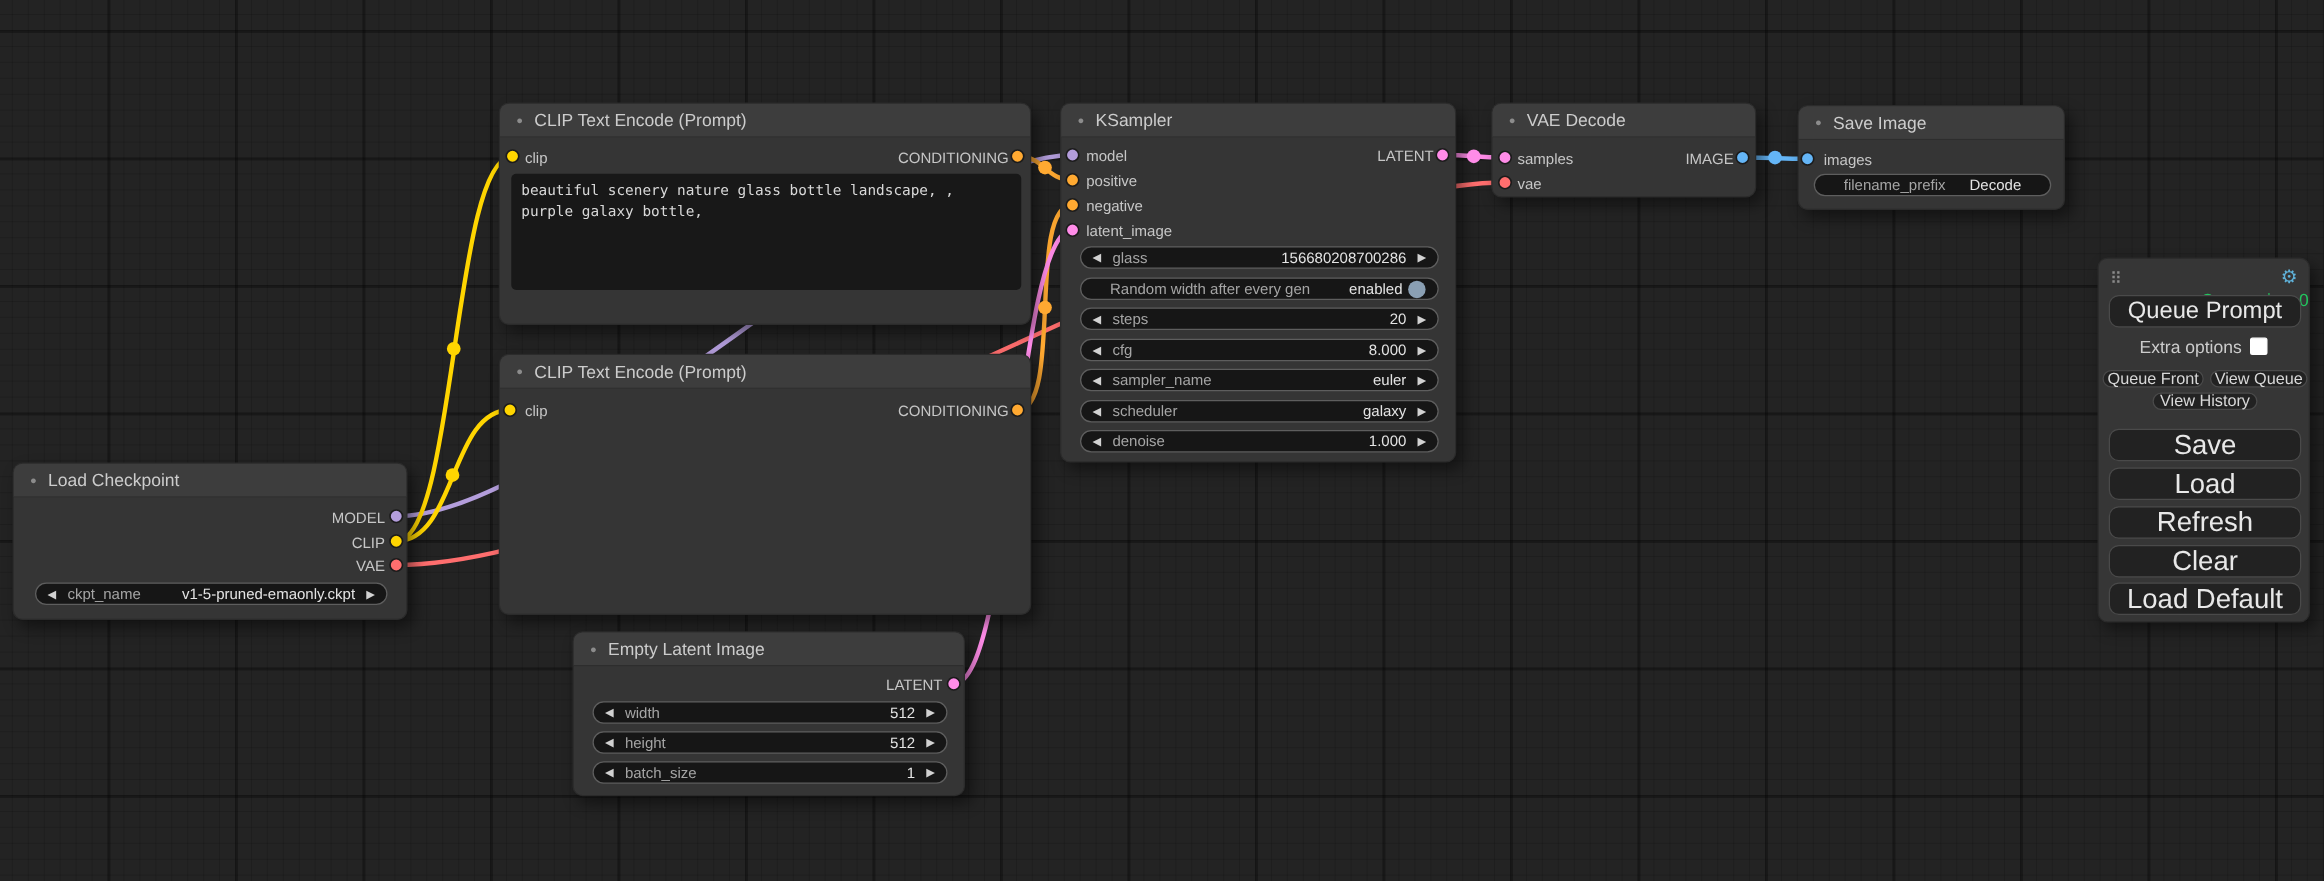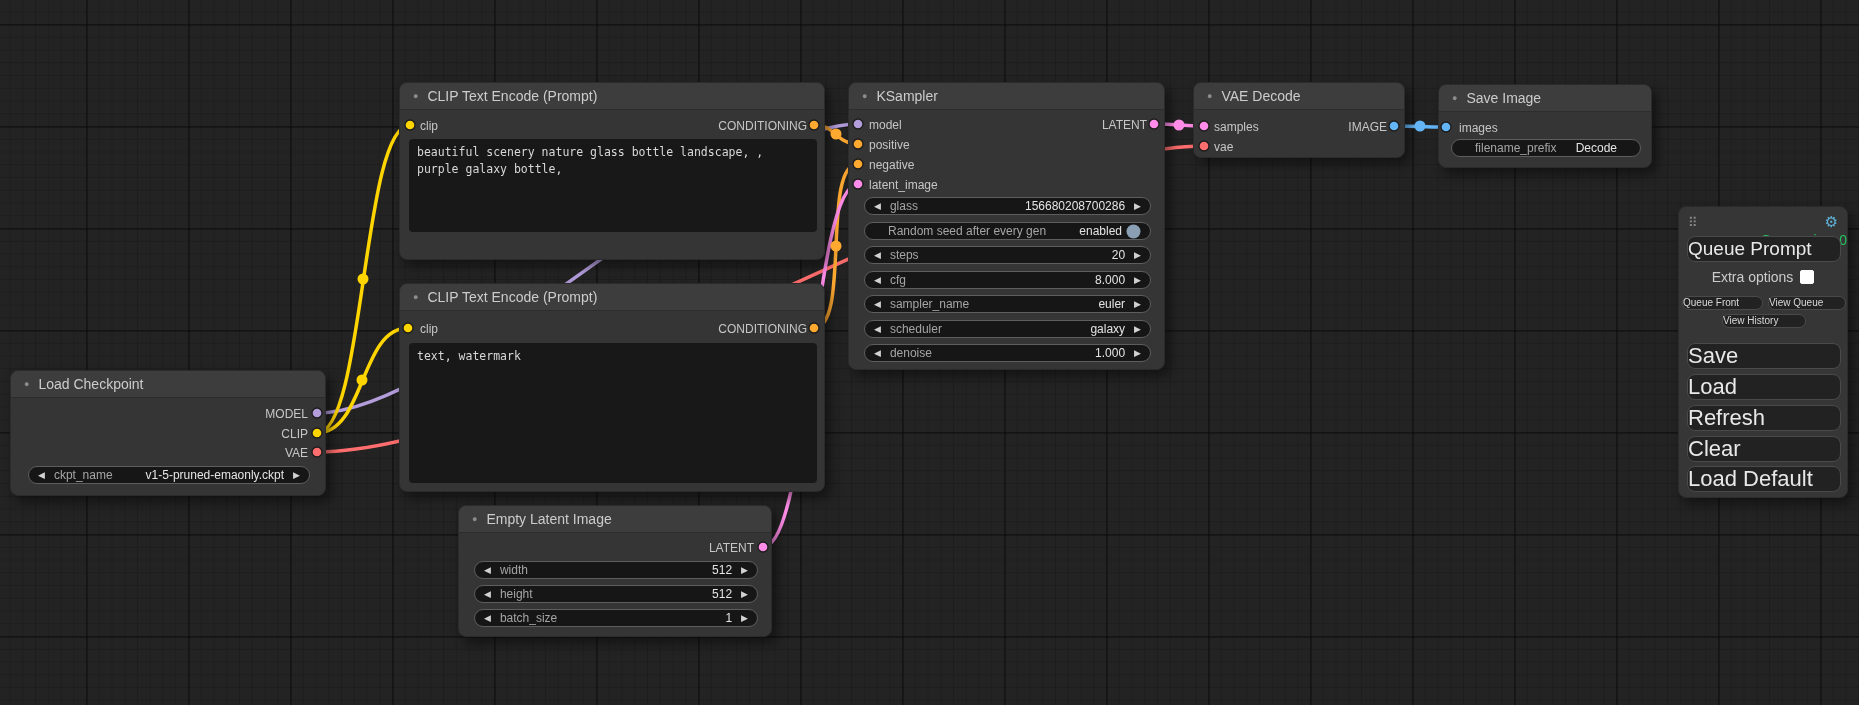--- a/index.html
+++ b/index.html
@@ -50,24 +50,24 @@
     position:absolute;left:1678px;top:206px;width:170px;height:292px;z-index:4;
     background:#363636;border:1px solid #2b2b2b;border-radius:8px;
     box-shadow:5px 6px 12px rgba(0,0,0,.45);box-sizing:border-box;
   }
   .qhead{position:absolute;left:0;top:24px;width:100%;height:18px;text-align:right;
     font-size:14px;color:#22c55e;line-height:18px}
   .qdrag{position:absolute;left:9px;top:7px;color:#8a8a8a;font-size:13px;line-height:18px}
   .qgear{position:absolute;right:9px;top:6px;font-size:15px;line-height:18px}
   .qbtn{
     position:absolute;background:#222222;border:1px solid #4a4a4a;border-radius:8px;
-    color:#e8e8e8;box-sizing:border-box;cursor:pointer;
+    color:#e8e8e8;text-align:center;box-sizing:border-box;cursor:pointer;
   }
   .qbtn.big{left:8px;width:154px;height:26px;font-size:22px;line-height:23px}
-  .qbtn.small{height:14px;font-size:10px;line-height:11px;border-radius:8px;color:#d8d8d8}
+  .qbtn.small{height:14px;font-size:13px;line-height:11px;border-radius:8px;color:#d8d8d8}
   .extra{position:absolute;left:0;top:62px;width:100%;text-align:center;font-size:14px;color:#cccccc}
   .chk{display:inline-block;width:12px;height:12px;background:#ffffff;border:1px solid #ffffff;
     border-radius:2px;vertical-align:-2px;margin-left:7px}
 </style>
 </head>
 <body>
 
 <div class="canvas">
 
   <svg class="layer" width="1859" height="705">
@@ -110,21 +110,20 @@
     <div class="textbox" style="left:9px;top:56px;width:408px;height:93px" role="textbox">beautiful scenery nature glass bottle landscape, , purple galaxy bottle,</div>
   </div>
 
   <div class="node" style="left:399px;top:283px;width:426px;height:209px">
     <div class="ntitle">
       <span class="ndot">●</span>
       <span>CLIP Text Encode (Prompt)</span>
     </div>
     <span class="plabel in" style="top:35px">clip</span>
     <span class="plabel out" style="top:35px">CONDITIONING</span>
-    <div class="textbox" style="left:9px;top:59px;width:408px;height:140px" role="textbox">text, watermark</div>
   </div>
 
   <div class="node" style="left:458px;top:505px;width:314px;height:132px">
     <div class="ntitle">
       <span class="ndot">●</span>
       <span>Empty Latent Image</span>
     </div>
     <span class="plabel out" style="top:32px">LATENT</span>
     <div class="pill" style="left:15px;top:55px;width:284px">
       <span class="arr">◀</span>
@@ -156,21 +155,21 @@
     <span class="plabel in" style="top:72px">negative</span>
     <span class="plabel in" style="top:92px">latent_image</span>
     <span class="plabel out" style="top:32px">LATENT</span>
     <div class="pill" style="left:15px;top:114px;width:287px">
       <span class="arr">◀</span>
       <span class="wname">glass</span>
       <span class="wval">156680208700286</span>
       <span class="arr">▶</span>
     </div>
     <div class="pill noarrow" style="left:15px;top:139px;width:287px">
-      <span class="wname">Random seed after every gen</span>
+      <span class="wname">Random width after every gen</span>
       <span class="wval">enabled</span>
       <svg width="15" height="15">
           <circle cx="7.5" cy="7.5" r="7" fill="#8A9FB3"></circle>
         </svg>
     </div>
     <div class="pill" style="left:15px;top:163px;width:287px">
       <span class="arr">◀</span>
       <span class="wname">steps</span>
       <span class="wval">20</span>
       <span class="arr">▶</span>

